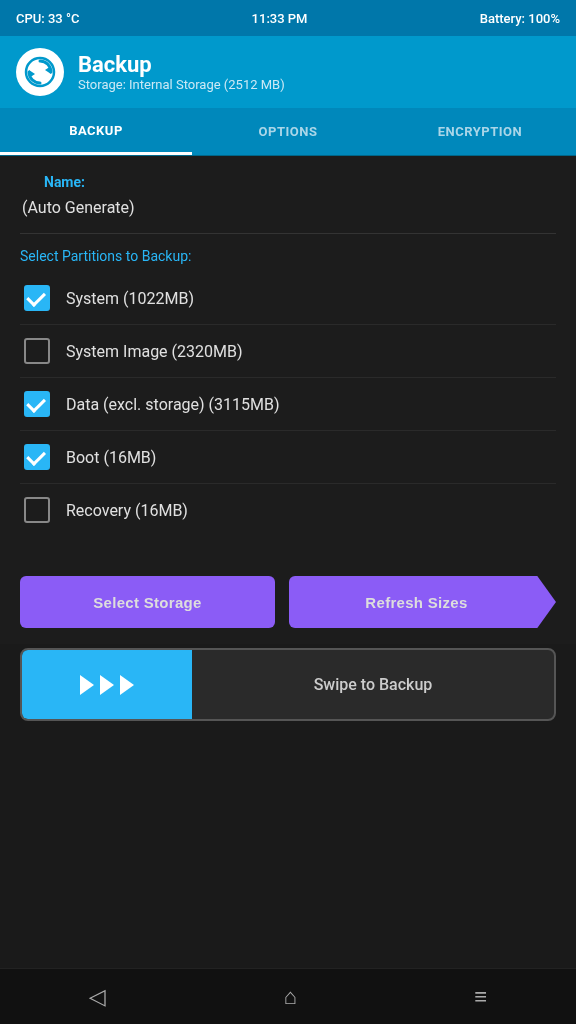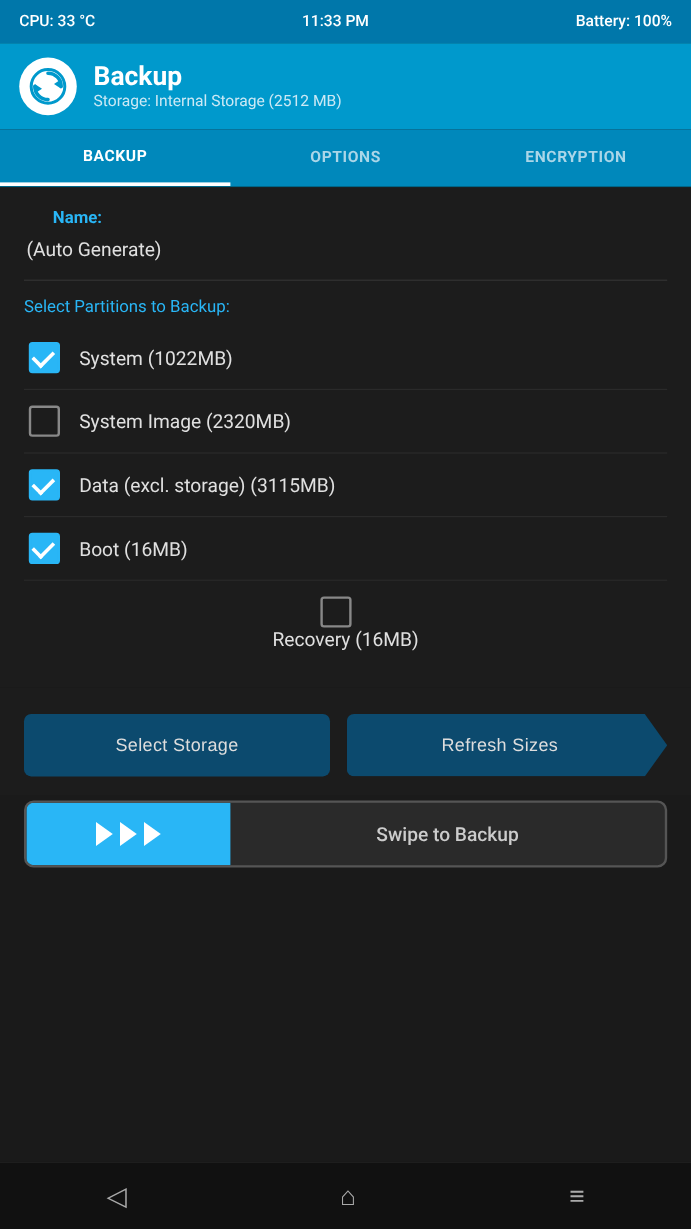--- a/index.html
+++ b/index.html
@@ -120,21 +120,20 @@
 
     .partition-item {
       display: flex;
       align-items: center;
       padding: 13px 4px;
       border-bottom: 1px solid #2a2a2a;
       cursor: pointer;
     }
     .partition-item:last-child {
       border-bottom: none;
-      flex-direction: column;
     }
 
     .checkbox {
       width: 26px;
       height: 26px;
       border: 2px solid #888;
       border-radius: 3px;
       margin-right: 16px;
       flex-shrink: 0;
       display: flex;
@@ -164,40 +163,40 @@
     
     #buttons-row {
       display: flex;
       gap: 14px;
       padding: 22px 20px 16px 20px;
       background: #1c1c1c;
     }
     .action-btn {
       flex: 1;
       height: 52px;
-      background: #0c4a6e;
+      background: #8b5cf6;
       border: none;
       border-radius: 6px;
       color: #ddd;
       font-size: 15px;
-      font-weight: 400;
+      font-weight: 700;
       cursor: pointer;
       letter-spacing: 0.3px;
       position: relative;
     }
     
     #refresh-btn {
       clip-path: polygon(0 0, 93% 0, 100% 50%, 93% 100%, 0 100%);
       padding-right: 12px;
     }
 
     
     #swipe-bar {
       margin: 4px 20px 16px 20px;
-      height: 56px;
+      height: 73px;
       border: 2px solid #555;
       border-radius: 8px;
       background: #2a2a2a;
       display: flex;
       align-items: center;
       overflow: hidden;
       position: relative;
     }
     #swipe-handle {
       width: 170px;

